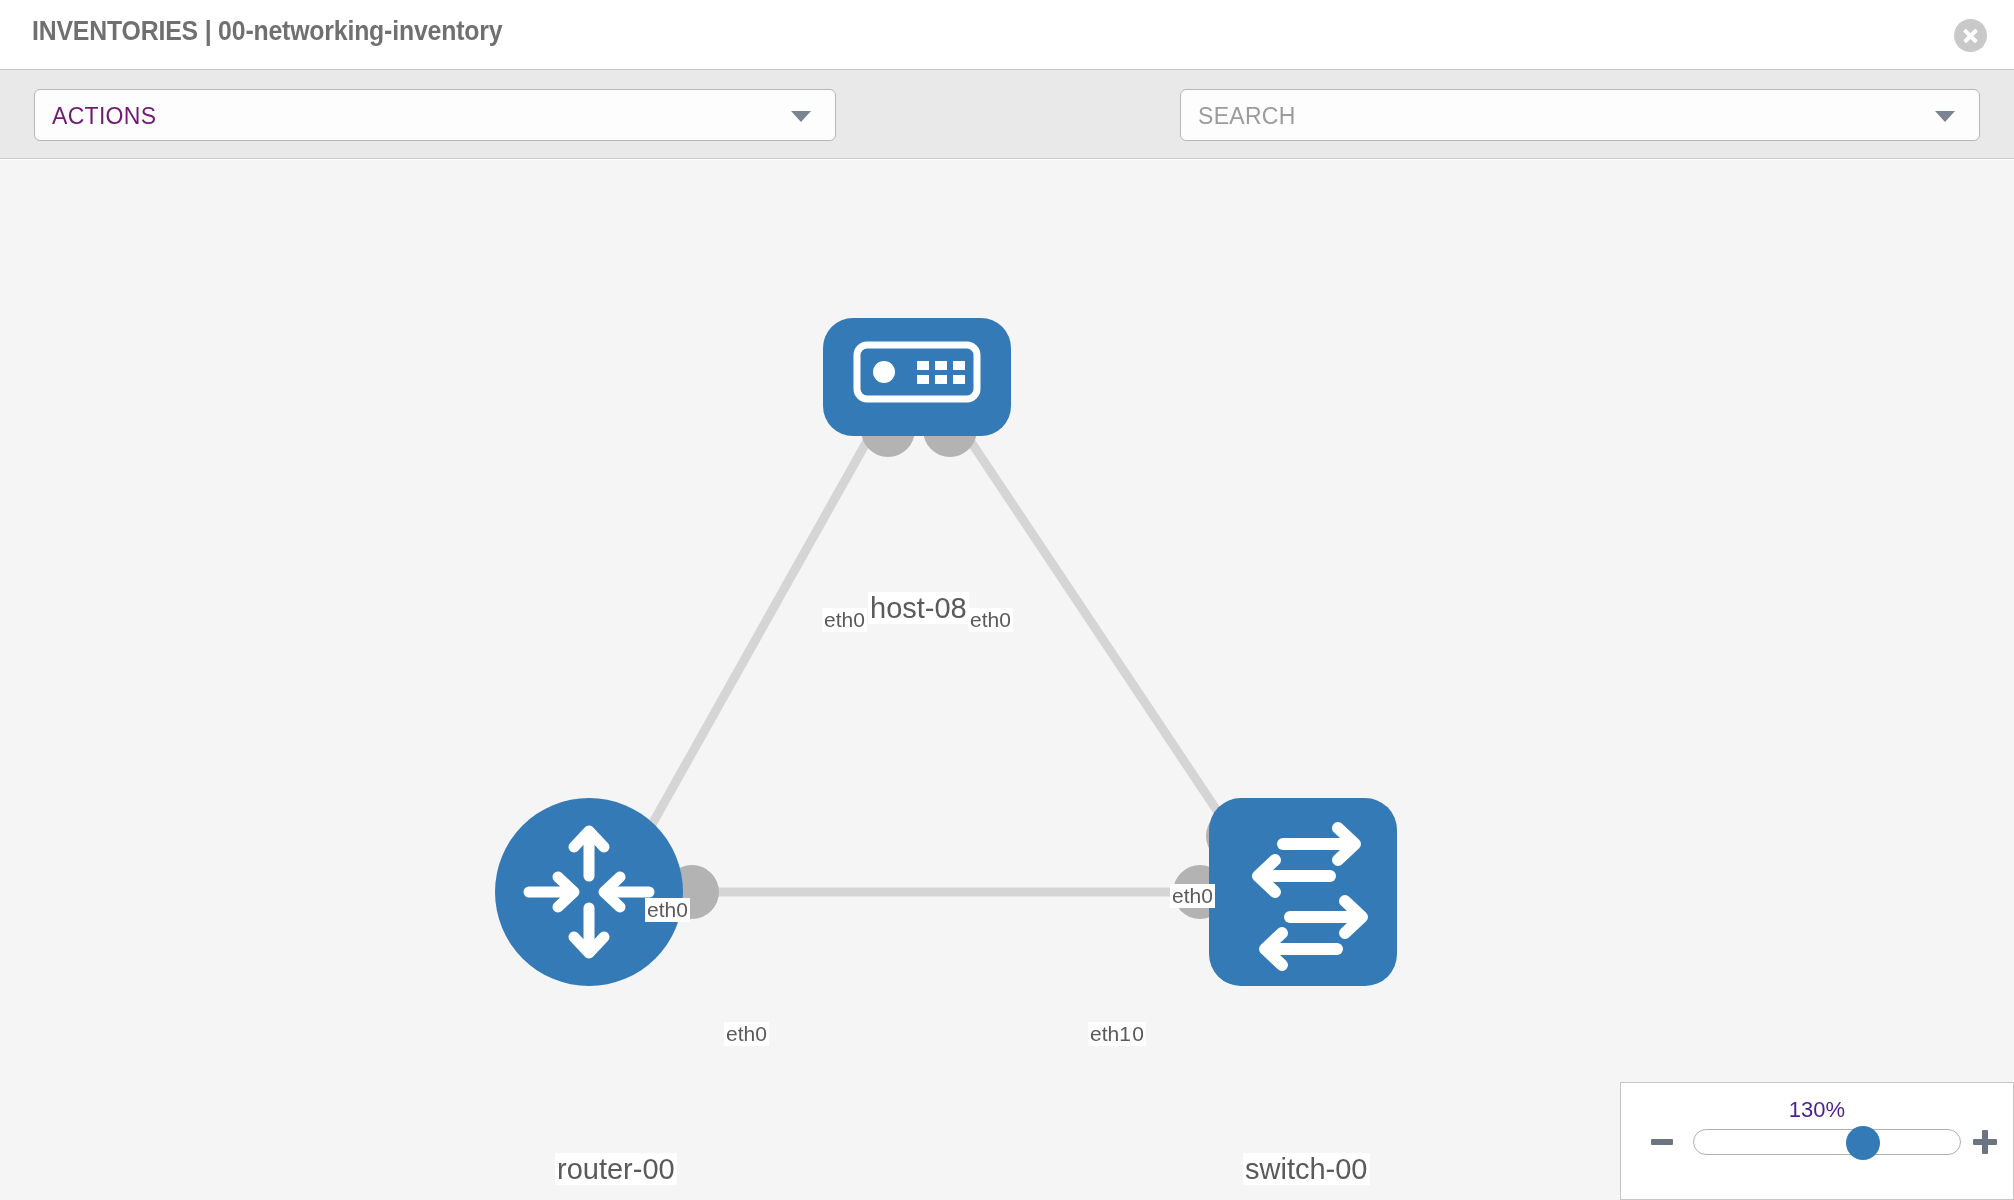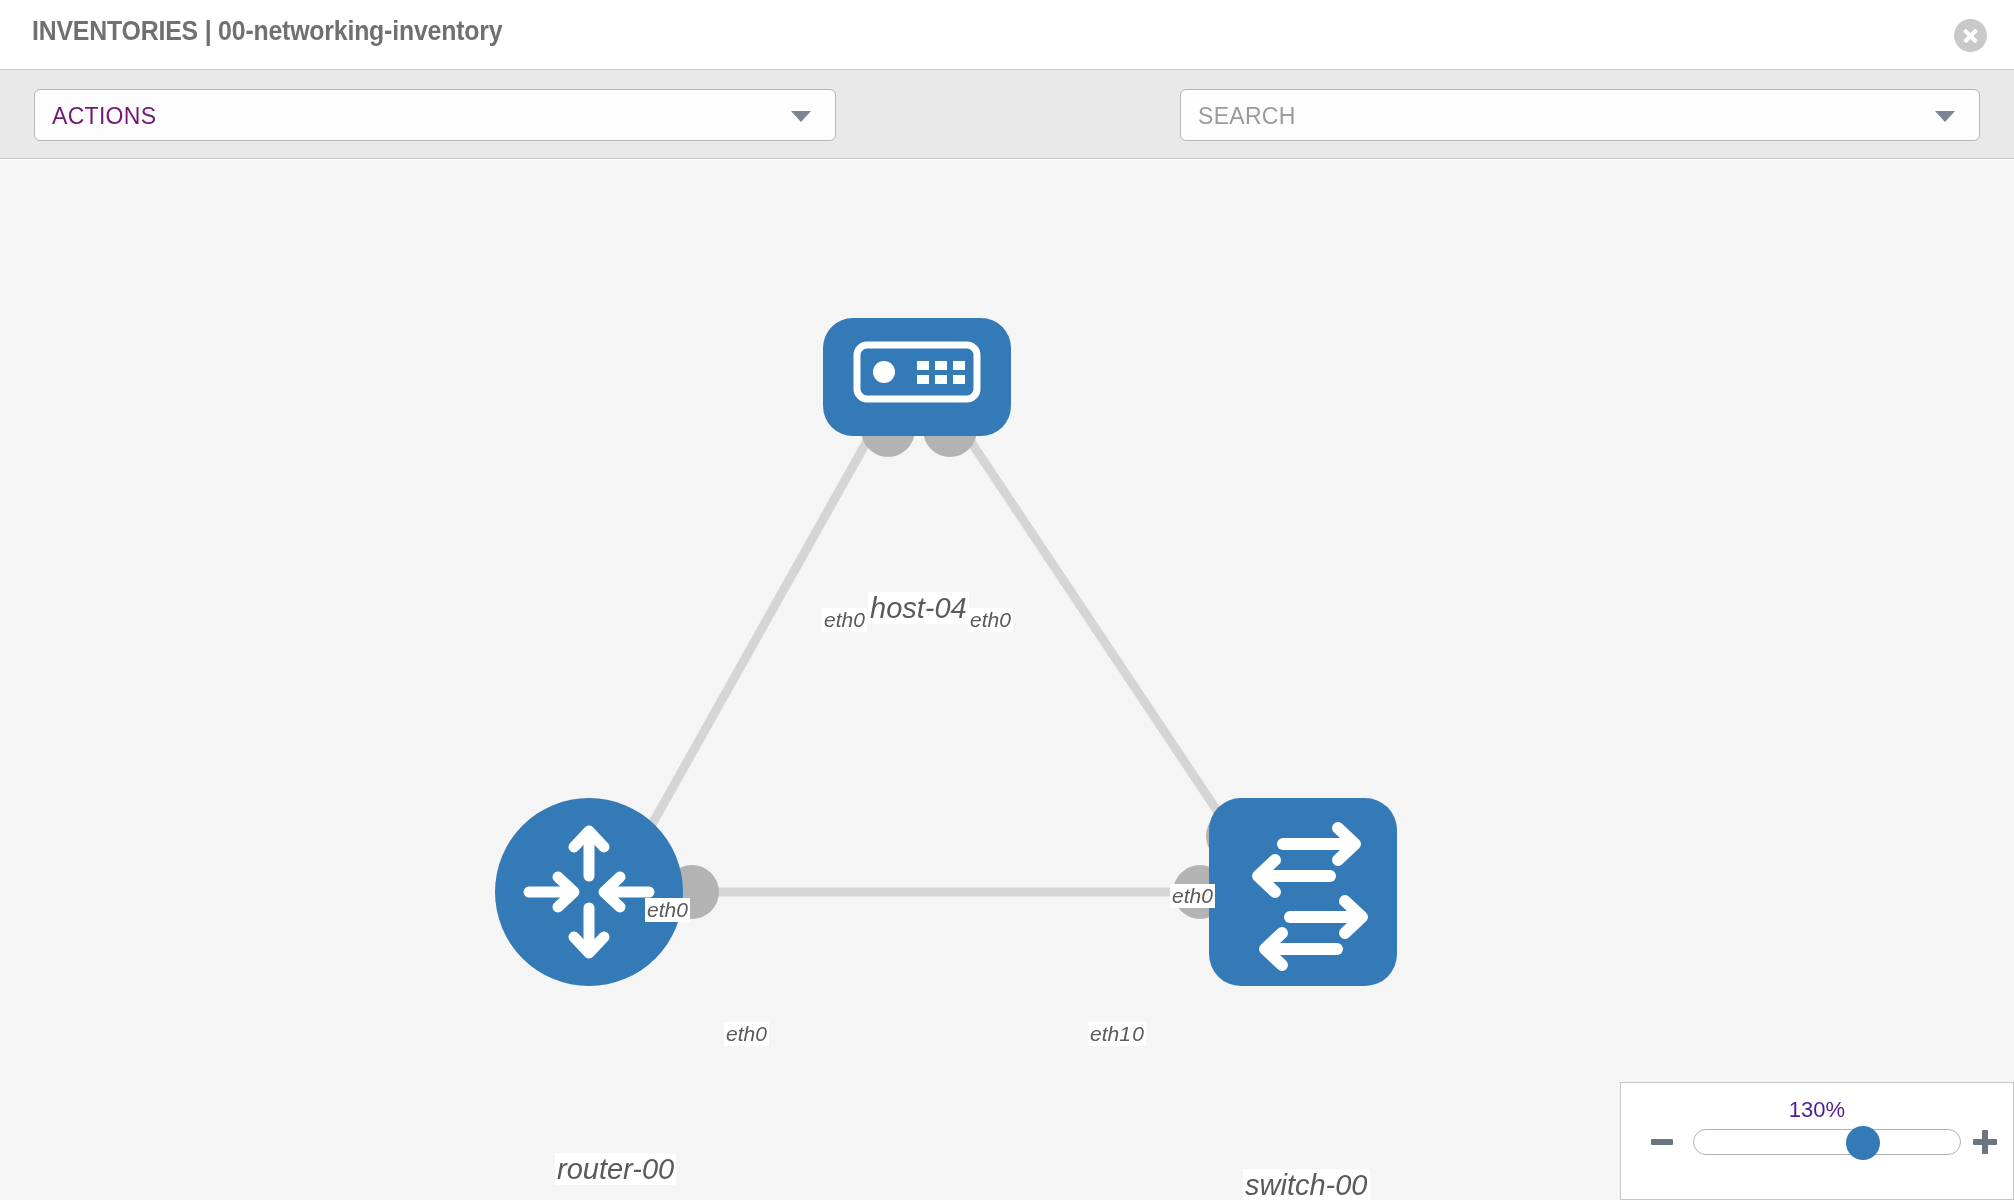--- a/index.html
+++ b/index.html
@@ -82,21 +82,20 @@
     font-size: 23px; color: #9b9b9b; letter-spacing: 0.3px;
   }
   .search-caret { right: 24px; top: 21px; }
 
   
   .canvas {
     position: absolute; left: 0; top: 160px;
     width: 2014px; height: 1040px;
     background: #f5f5f5;
     overflow: hidden;
-    font-style: italic;
   }
   .topology-svg { position: absolute; left: 0; top: 0; }
 
   
   .chip {
     position: absolute;
     background: #ffffff;
     color: #5a5a5a;
     white-space: nowrap;
     line-height: 1.05;
@@ -239,37 +238,37 @@
           <path d="M1345 741 L1362 757 L1345 773"></path>
 
           <path d="M1337 789 L1266 789"></path>
           <path d="M1282 773 L1265 789 L1282 805"></path>
         </g>
       </g>
     </svg>
 
     <div class="chip chip-if" style="left:822px; top:448px;">eth0</div>
 
-    <div class="chip chip-node" style="left:868px; top:432px;">host-04</div>
+    <div class="chip chip-node" style="left:868px; top:432px;">host-08</div>
 
     <div class="chip chip-if" style="left:968px; top:448px;">eth0</div>
 
     <div class="chip chip-if" style="left:645px; top:738px;">eth0</div>
 
     <div class="chip chip-if" style="left:1170px; top:724px;">eth0</div>
 
     <div class="chip chip-if" style="left:724px; top:862px;">eth0</div>
 
     <div class="chip chip-if" style="left:1101px; top:862px;">eth0</div>
 
     <div class="chip chip-if" style="left:1088px; top:862px;">eth1</div>
 
     <div class="chip chip-node" style="left:555px; top:993px;">router-00</div>
 
-    <div class="chip chip-node" style="left:1243px; top:993px;margin-top:16px;">switch-00</div>
+    <div class="chip chip-node" style="left:1243px; top:993px;">switch-00</div>
   </div>
 
   <div class="zoom-panel">
     <div class="zoom-value">130%</div>
     <div class="zoom-minus"></div>
     <div class="zoom-track">
       <div class="zoom-thumb"></div>
     </div>
     <div class="zoom-plus"></div>
   </div>

